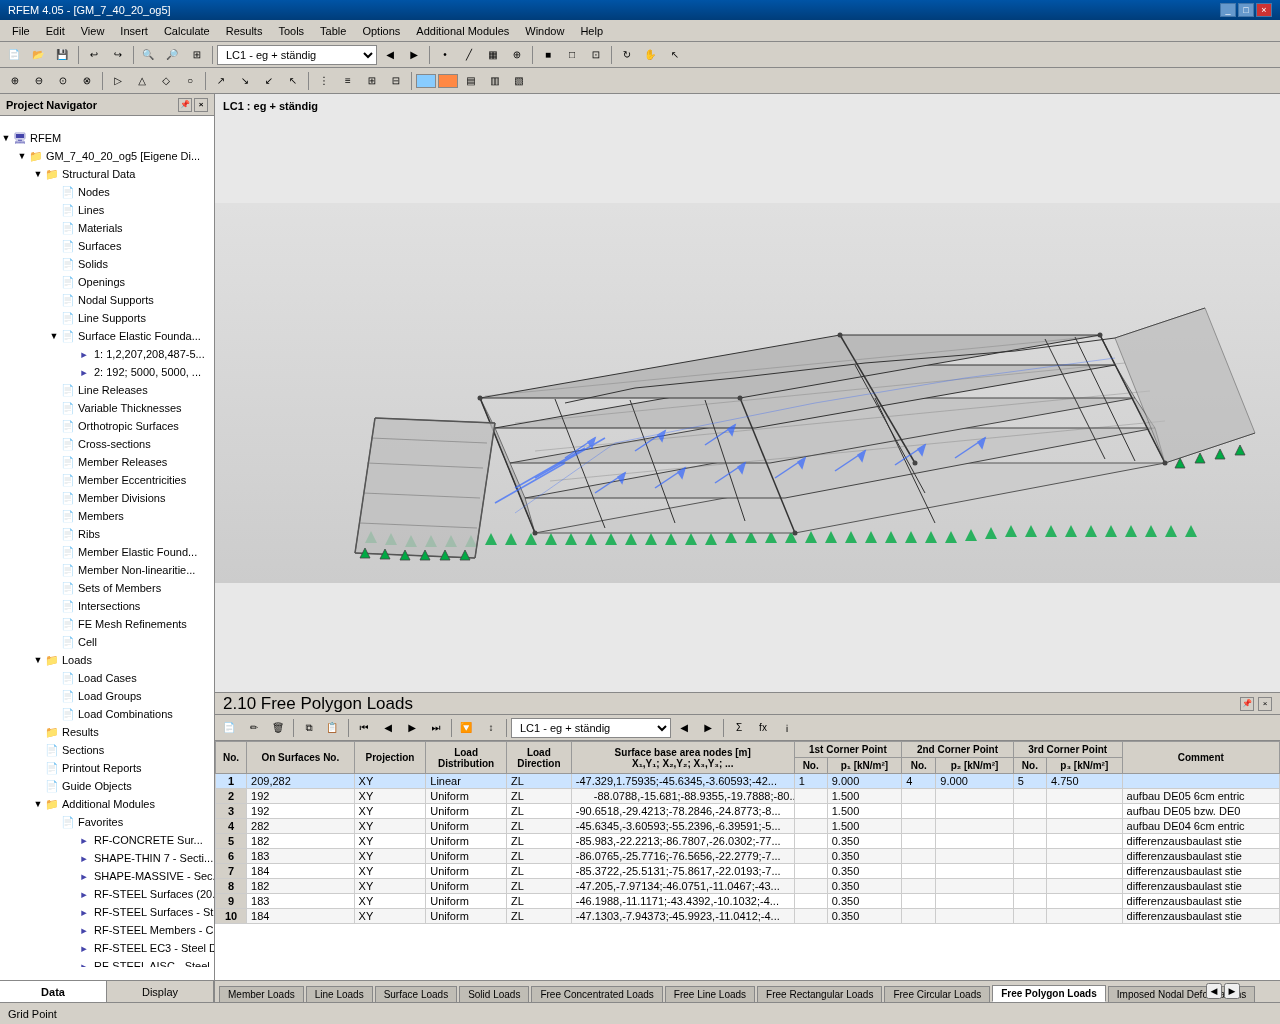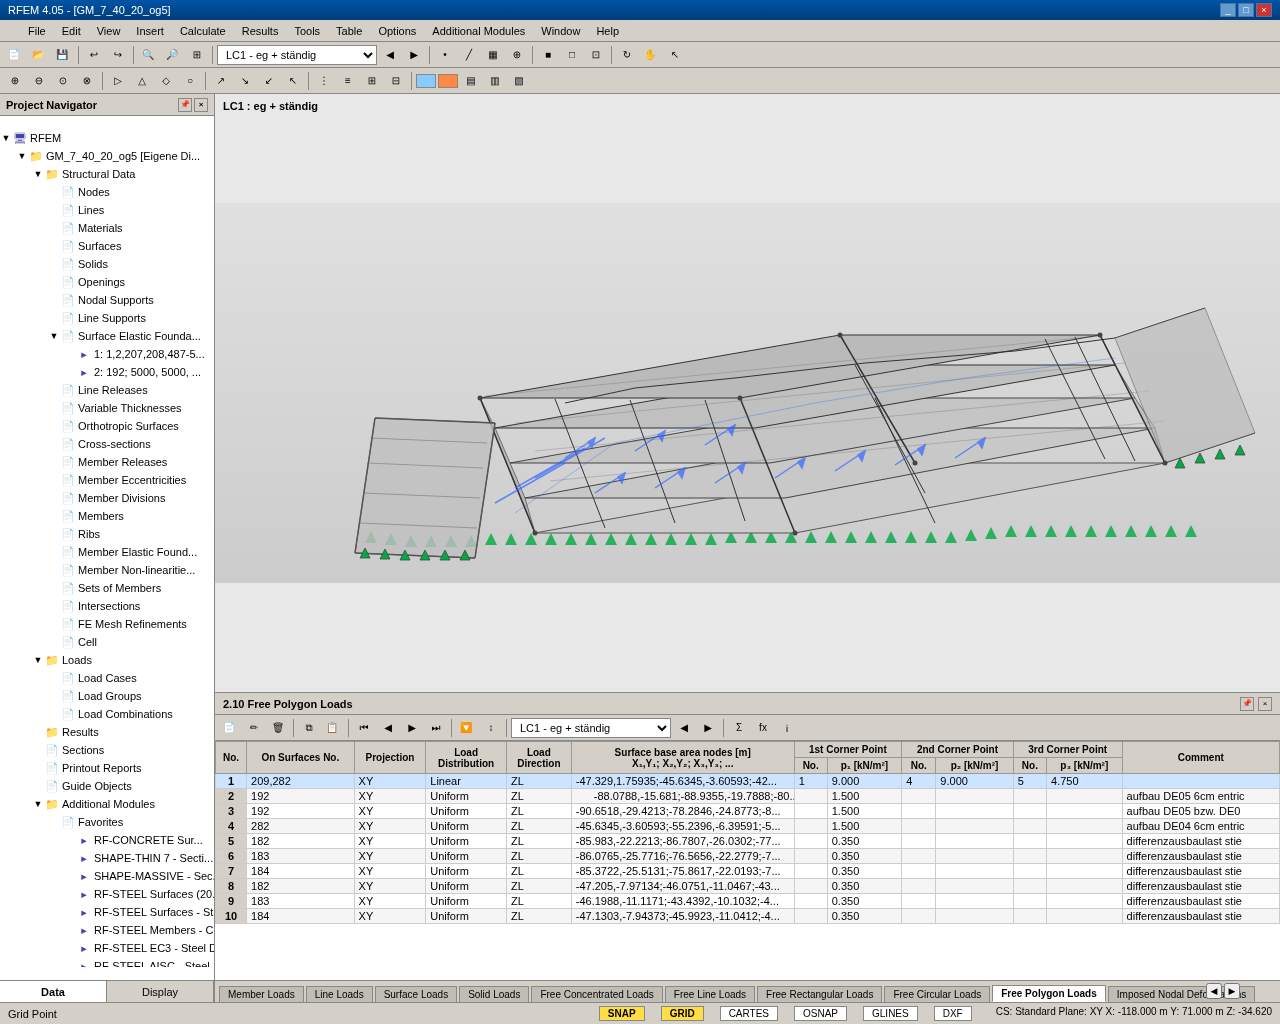--- a/index.html
+++ b/index.html
@@ -4,21 +4,21 @@
   <style>
     * { margin: 0; padding: 0; box-sizing: border-box; }
     body { font-family: 'Segoe UI', Tahoma, Geneva, Verdana, sans-serif; font-size: 11px; background: #d4d0c8; color: #000; width: 1280px; height: 1024px; overflow: hidden; }
     
     
     #titlebar { background: linear-gradient(to bottom, #0054a6, #003d7a); color: white; height: 20px; display: flex; align-items: center; padding: 0 8px; justify-content: space-between; }
     #titlebar-controls { display: flex; gap: 2px; }
     .title-btn { background: #6699cc; color: white; border: 1px solid #4477aa; width: 16px; height: 14px; font-size: 9px; display: flex; align-items: center; justify-content: center; cursor: pointer; }
     
     
-    #menubar { background: #d4d0c8; height: 22px; display: flex; align-items: center; padding: 0 20px; border-bottom: 1px solid #888; }
+    #menubar { background: #d4d0c8; height: 22px; display: flex; align-items: center; padding: 0 4px; border-bottom: 1px solid #888; }
     .menu-item { padding: 2px 8px; font-size: 11px; cursor: pointer; }
     
     
     .toolbar { background: #d4d0c8; height: 26px; display: flex; align-items: center; padding: 2px 4px; border-bottom: 1px solid #888; gap: 2px; flex-wrap: nowrap; overflow: hidden; }
     .tb-btn { background: #d4d0c8; border: 1px solid transparent; width: 22px; height: 22px; display: flex; align-items: center; justify-content: center; cursor: pointer; font-size: 10px; }
     .tb-separator { width: 1px; height: 18px; background: #888; margin: 0 2px; }
     .tb-dropdown { background: white; border: 1px solid #888; height: 20px; padding: 0 4px; font-size: 11px; min-width: 120px; }
     
     
     #main-layout { display: flex; height: calc(1024px - 20px - 22px - 26px - 26px - 22px); }
@@ -36,21 +36,21 @@
     .tree-label { font-size: 11px; }
     
     
     #viewport-area { flex: 1; display: flex; flex-direction: column; }
     #viewport { flex: 1; background: #e8e8e8; position: relative; overflow: hidden; }
     #viewport-label { position: absolute; top: 6px; left: 8px; font-size: 11px; font-weight: bold; }
     
     
     #bottom-panel { height: 310px; background: white; border-top: 1px solid #888; display: flex; flex-direction: column; }
     #bottom-panel-header { background: #d4d0c8; height: 22px; display: flex; align-items: center; justify-content: space-between; padding: 0 8px; border-bottom: 1px solid #888; }
-    #bottom-panel-title { font-size: 11px; font-weight: bold; }
+    #bottom-panel-title { font-size: 17px; font-weight: normal; }
     #bottom-toolbar { background: #d4d0c8; height: 26px; display: flex; align-items: center; padding: 2px 4px; border-bottom: 1px solid #888; gap: 2px; }
     
     
     #data-table-container { flex: 1; overflow: auto; }
     table { border-collapse: collapse; font-size: 11px; width: 100%; }
     th { background: #d4d0c8; border: 1px solid #999; padding: 2px 4px; font-size: 10px; text-align: center; white-space: nowrap; position: sticky; top: 0; z-index: 1; }
     td { border: 1px solid #ccc; padding: 1px 4px; white-space: nowrap; }
     tr:nth-child(even) { background: #f5f5f5; }
     tr.selected td { background: #cce4ff; }
     td.row-num { background: #d4d0c8; text-align: center; font-weight: bold; min-width: 25px; }
@@ -990,22 +990,13 @@
         </div>
     </div>
 
   </div>
 </div>
 
 <div id="statusbar">
   <div id="statusbar-left">
     <span>Grid Point</span>
   </div>
-  <div id="statusbar-right">
-    <span class="status-section active">SNAP</span>
-    <span class="status-section active">GRID</span>
-    <span class="status-section">CARTES</span>
-    <span class="status-section">OSNAP</span>
-    <span class="status-section">GLINES</span>
-    <span class="status-section">DXF</span>
-    <span style="margin-left:8px; font-size:10px;">CS: Standard  Plane: XY  X: -118.000 m  Y: 71.000 m  Z: -34.620</span>
-  </div>
 </div>
 
 </body></html>

